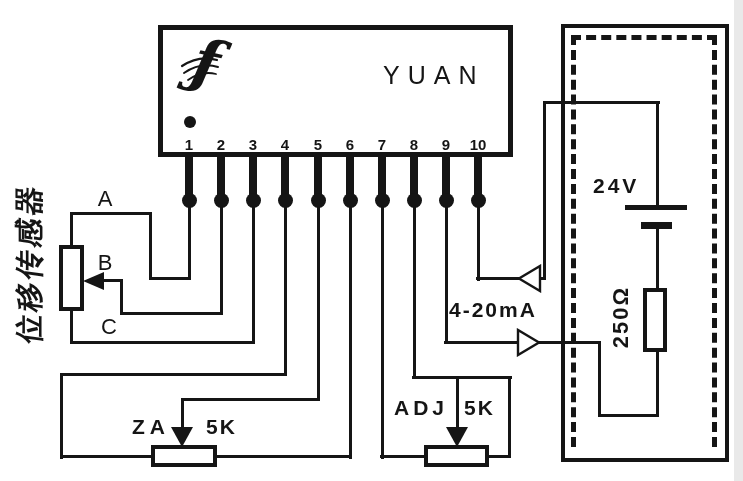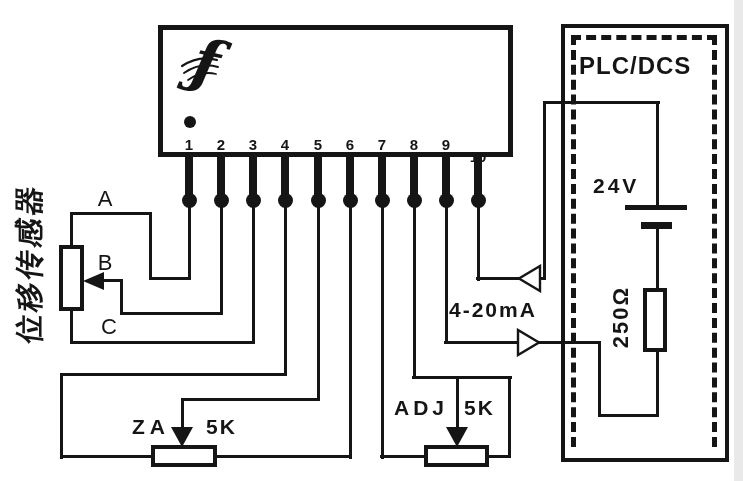--- a/index.html
+++ b/index.html
@@ -79,20 +79,21 @@
 
   <svg class="abs" style="left:176px;top:31px;" width="70" height="68" viewBox="0 0 70 68">
     <g fill="none" stroke="#151515" stroke-linecap="round">
       <path d="M6 35 C 18 27, 31 26, 41 29" stroke-width="2.2"></path>
       <path d="M8 42 C 20 34, 32 33, 42 36" stroke-width="2"></path>
       <path d="M12 49 C 22 42, 32 41, 40 43" stroke-width="1.8"></path>
     </g>
     <text x="17" y="53" font-family="'DejaVu Serif',serif" font-style="italic" font-weight="bold" font-size="60" fill="#151515" transform="rotate(12 35 34)">ƒ</text>
   </svg>
 
+  <div id="brand">YUAN</div>
 
   <div class="abs" style="left:184px;top:116px;width:12px;height:12px;border-radius:50%;background:#151515;"></div>
 
   <div id="module-title">
   </div>
 
   <div id="pin-layer">
       <div class="stub" style="left: 185px; top: 155px; width: 8px; height: 42px;"></div>
       <div class="pdot" style="left: 181.5px; top: 193px;"></div>
       <div class="pinnum" style="left: 176px; top: 136px;">1</div>
@@ -115,21 +116,21 @@
       <div class="pdot" style="left: 374.5px; top: 193px;"></div>
       <div class="pinnum" style="left: 369px; top: 136px;">7</div>
       <div class="stub" style="left: 410px; top: 155px; width: 8px; height: 42px;"></div>
       <div class="pdot" style="left: 406.5px; top: 193px;"></div>
       <div class="pinnum" style="left: 401px; top: 136px;">8</div>
       <div class="stub" style="left: 442px; top: 155px; width: 8px; height: 42px;"></div>
       <div class="pdot" style="left: 438.5px; top: 193px;"></div>
       <div class="pinnum" style="left: 433px; top: 136px;">9</div>
       <div class="stub" style="left: 474px; top: 155px; width: 8px; height: 42px;"></div>
       <div class="pdot" style="left: 470.5px; top: 193px;"></div>
-      <div class="pinnum" style="left: 465px; top: 148px;">10</div>
+      <div class="pinnum" style="left: 465px; top: 136px;">10</div>
     </div>
 
   <div class="vtext" style="left:-62px;top:245px;width:180px;height:36px;font-size:29px;font-weight:bold;
        letter-spacing:3px;transform:rotate(-90deg) skewX(-8deg);">位移传感器</div>
   <div class="pot" style="left:59px;top:245px;width:25px;height:66px;"></div>
   <div class="term" style="left:92px;top:186px;">A</div>
   <div class="term" style="left:92px;top:250px;">B</div>
   <div class="term" style="left:96px;top:314px;">C</div>
   <div class="tri-left" style="left:83px;top:272px;"></div>
 
@@ -146,21 +147,20 @@
   <svg class="abs" style="left:516px;top:264px;" width="26" height="29" viewBox="0 0 26 29">
     <polygon points="24,2 24,27 3,14.5" fill="#ffffff" stroke="#151515" stroke-width="2.4"></polygon>
   </svg>
   <svg class="abs" style="left:516px;top:328px;" width="26" height="29" viewBox="0 0 26 29">
     <polygon points="2,2 2,27 23,14.5" fill="#ffffff" stroke="#151515" stroke-width="2.4"></polygon>
   </svg>
   <div class="lbl" style="left:449px;top:298px;">4-20mA</div>
 
   <div class="box" style="left:561px;top:24px;width:168px;height:438px;border-width:4px;"></div>
   <div id="plc-dashed"></div>
-  <div id="plc-title">PLC/DCS</div>
   <div class="lbl" style="left:593px;top:174px;letter-spacing:3px;">24V</div>
 
   <div>
     <div class="w" style="left:625px;top:205px;width:62px;height:5px;"></div>
     <div class="w" style="left:641px;top:222px;width:31px;height:7px;"></div>
   </div>
 
   <div class="pot" style="left:643px;top:288px;width:24px;height:64px;"></div>
   <div class="vtext" style="left:572px;top:305px;width:96px;height:24px;font-size:22px;font-weight:600;letter-spacing:2px;">250Ω</div>
 

